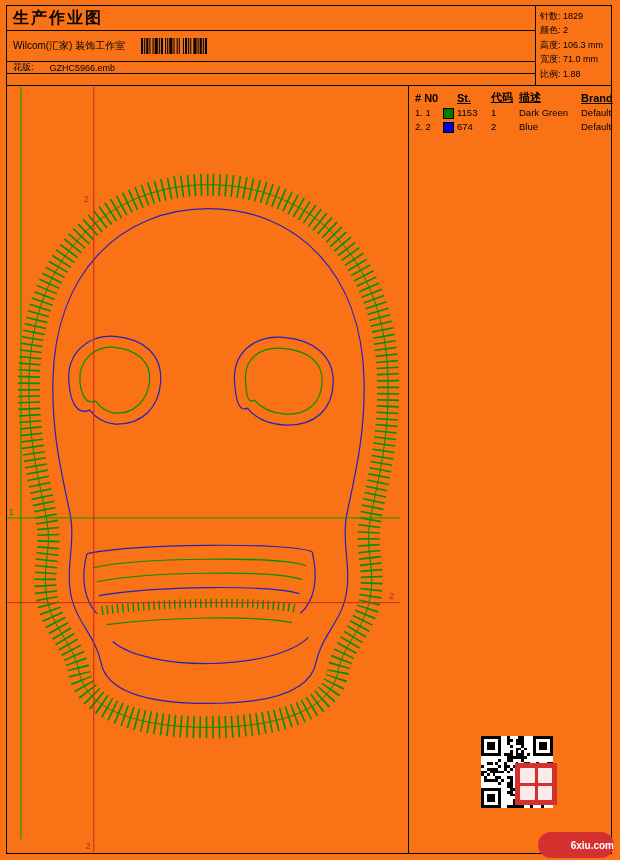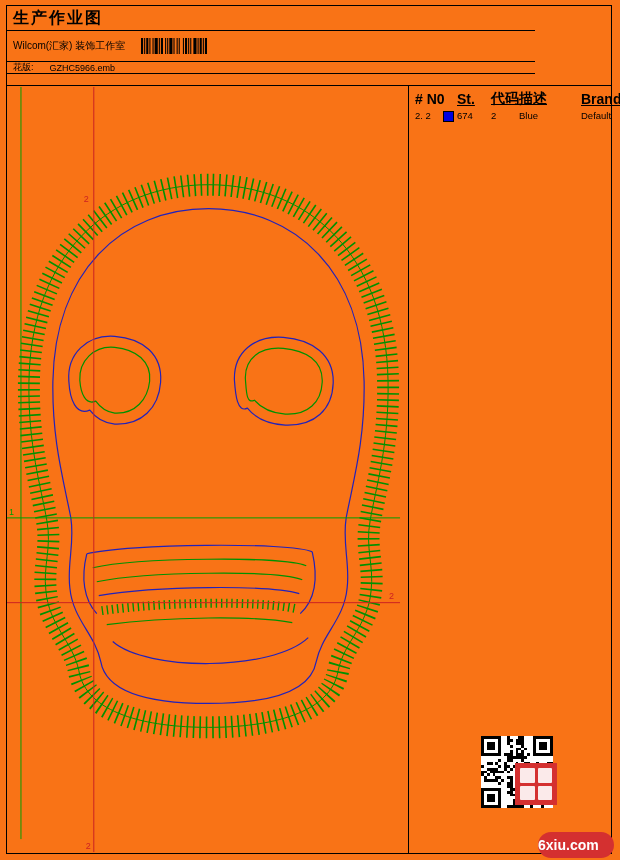--- a/index.html
+++ b/index.html
@@ -33,36 +33,36 @@
   .gthin{fill:none;stroke:#009100;stroke-width:1;}
   .bline{fill:none;stroke:#2222bb;stroke-width:1.2;}
   .gcurve{fill:none;stroke:#009100;stroke-width:1.2;}
   .gzig-small{fill:none;stroke:#009100;stroke-width:9;stroke-dasharray:1.4 3.8;}
 
   
   .side{position:absolute;left:402px;top:80px;right:0;height:767px;}
   .seq{padding:3px 4px;}
   .seq-title{font-size:10px;margin-bottom:2px;}
   table{border-collapse:collapse;width:100%;table-layout:fixed;}
-  th{font-weight:bold;text-align:left;font-size:14px;text-decoration:underline;padding:1px 2px;white-space:nowrap;}
+  th{font-weight:bold;text-align:left;font-size:11px;text-decoration:underline;padding:1px 2px;white-space:nowrap;}
   th.no-ul{text-decoration:none;}
   td{font-size:9.5px;padding:1px 2px;white-space:nowrap;overflow:hidden;}
   .swatch{width:9px;height:9px;border:1px solid #000;display:inline-block;vertical-align:middle;}
   col.c-no{width:28px;} col.c-sw{width:14px;} col.c-st{width:34px;} col.c-code{width:28px;}
   col.c-desc{width:62px;} col.c-brand{width:42px;}
 
   
   .qr{position:absolute;left:72px;top:650px;width:72px;height:72px;background:#fff;z-index:2;}
   .qr svg{width:100%;height:100%;shape-rendering:crispEdges;}
   #qr-svg rect{fill:#000;}
   .seal{position:absolute;left:106px;top:677px;width:42px;height:42px;z-index:3;
         display:grid;grid-template-columns:1fr 1fr;grid-template-rows:1fr 1fr;gap:3px;padding:5px;box-sizing:border-box;}
   .seal span{background:#fff;opacity:.9;border-radius:1px;}
   .pill{position:absolute;right:-3px;bottom:-5px;width:76px;height:26px;border-radius:13px;z-index:5;
-        color:#fff;font-weight:bold;font-size:14px;display:flex;align-items:center;justify-content:flex-start;}
+        color:#fff;font-weight:bold;font-size:10px;display:flex;align-items:center;justify-content:flex-end;}
 </style>
 </head>
 <body>
 
 <div class="page">
   <div class="frame">
 
     <div class="header">
       <div class="header-left">
         <div class="row-title">
@@ -94,20 +94,27 @@
               <rect x="56" y="0" width="2" height="16"></rect>
               <rect x="59" y="0" width="1" height="16"></rect>
               <rect x="61" y="0" width="2" height="16"></rect>
             </svg>
         </div>
         <div class="row-pattern">
           <span>花版:</span>
           <span>GZHC5966.emb</span>
         </div>
       </div>
+      <div class="stats">
+        <div><span>针数:</span> <span>1829</span></div>
+        <div><span>颜色:</span> <span>2</span></div>
+        <div><span>高度:</span> <span>106.3 mm</span></div>
+        <div><span>宽度:</span> <span>71.0 mm</span></div>
+        <div><span>比例:</span> <span>1.88</span></div>
+      </div>
     </div>
 
     <div class="canvas">
       <svg class="design" viewBox="0 0 402 767">
 
         <path class="zigzag" d="M 202 98 C 100 98 24 170 22 295 C 21 360 34 400 40 435 C 45 462 36 480 39 505 C 42 540 66 556 72 585 C 79 628 140 642 202 642 C 264 642 325 628 332 585 C 338 556 362 540 365 505 C 368 480 359 462 364 435 C 370 400 383 360 382 295 C 380 170 304 98 202 98 Z"></path>
         <path class="gthin" d="M 202 98 C 100 98 24 170 22 295 C 21 360 34 400 40 435 C 45 462 36 480 39 505 C 42 540 66 556 72 585 C 79 628 140 642 202 642 C 264 642 325 628 332 585 C 338 556 362 540 365 505 C 368 480 359 462 364 435 C 370 400 383 360 382 295 C 380 170 304 98 202 98 Z"></path>
 
         <path class="bline" d="M 202 122 C 115 122 48 185 46 295 C 45 355 57 395 64 432 C 68 458 60 478 63 502 C 66 534 88 548 94 576 C 100 610 150 618 202 618 C 254 618 304 610 310 576 C 316 548 338 534 341 502 C 344 478 336 458 340 432 C 347 395 359 355 358 295 C 356 185 289 122 202 122 Z"></path>
 
@@ -150,20 +157,29 @@
               <col class="c-brand">
           </colgroup>
           <tbody>
               <tr>
             <th class="no-ul"># N0</th>
             <th class="no-ul"></th>
             <th>St.</th>
             <th>代码</th>
             <th>描述</th>
             <th>Brand</th>
+
+          </tr>
+          <tr>
+            <td>1. 1</td>
+            <td><span class="swatch" style="background-color: rgb(0, 122, 0);"></span></td>
+            <td>1153</td>
+            <td>1</td>
+            <td>Dark Green</td>
+            <td>Default</td>
 
           </tr>
           <tr>
             <td>2. 2</td>
             <td><span class="swatch" style="background-color: rgb(0, 0, 224);"></span></td>
             <td>674</td>
             <td>2</td>
             <td>Blue</td>
             <td>Default</td>
 

